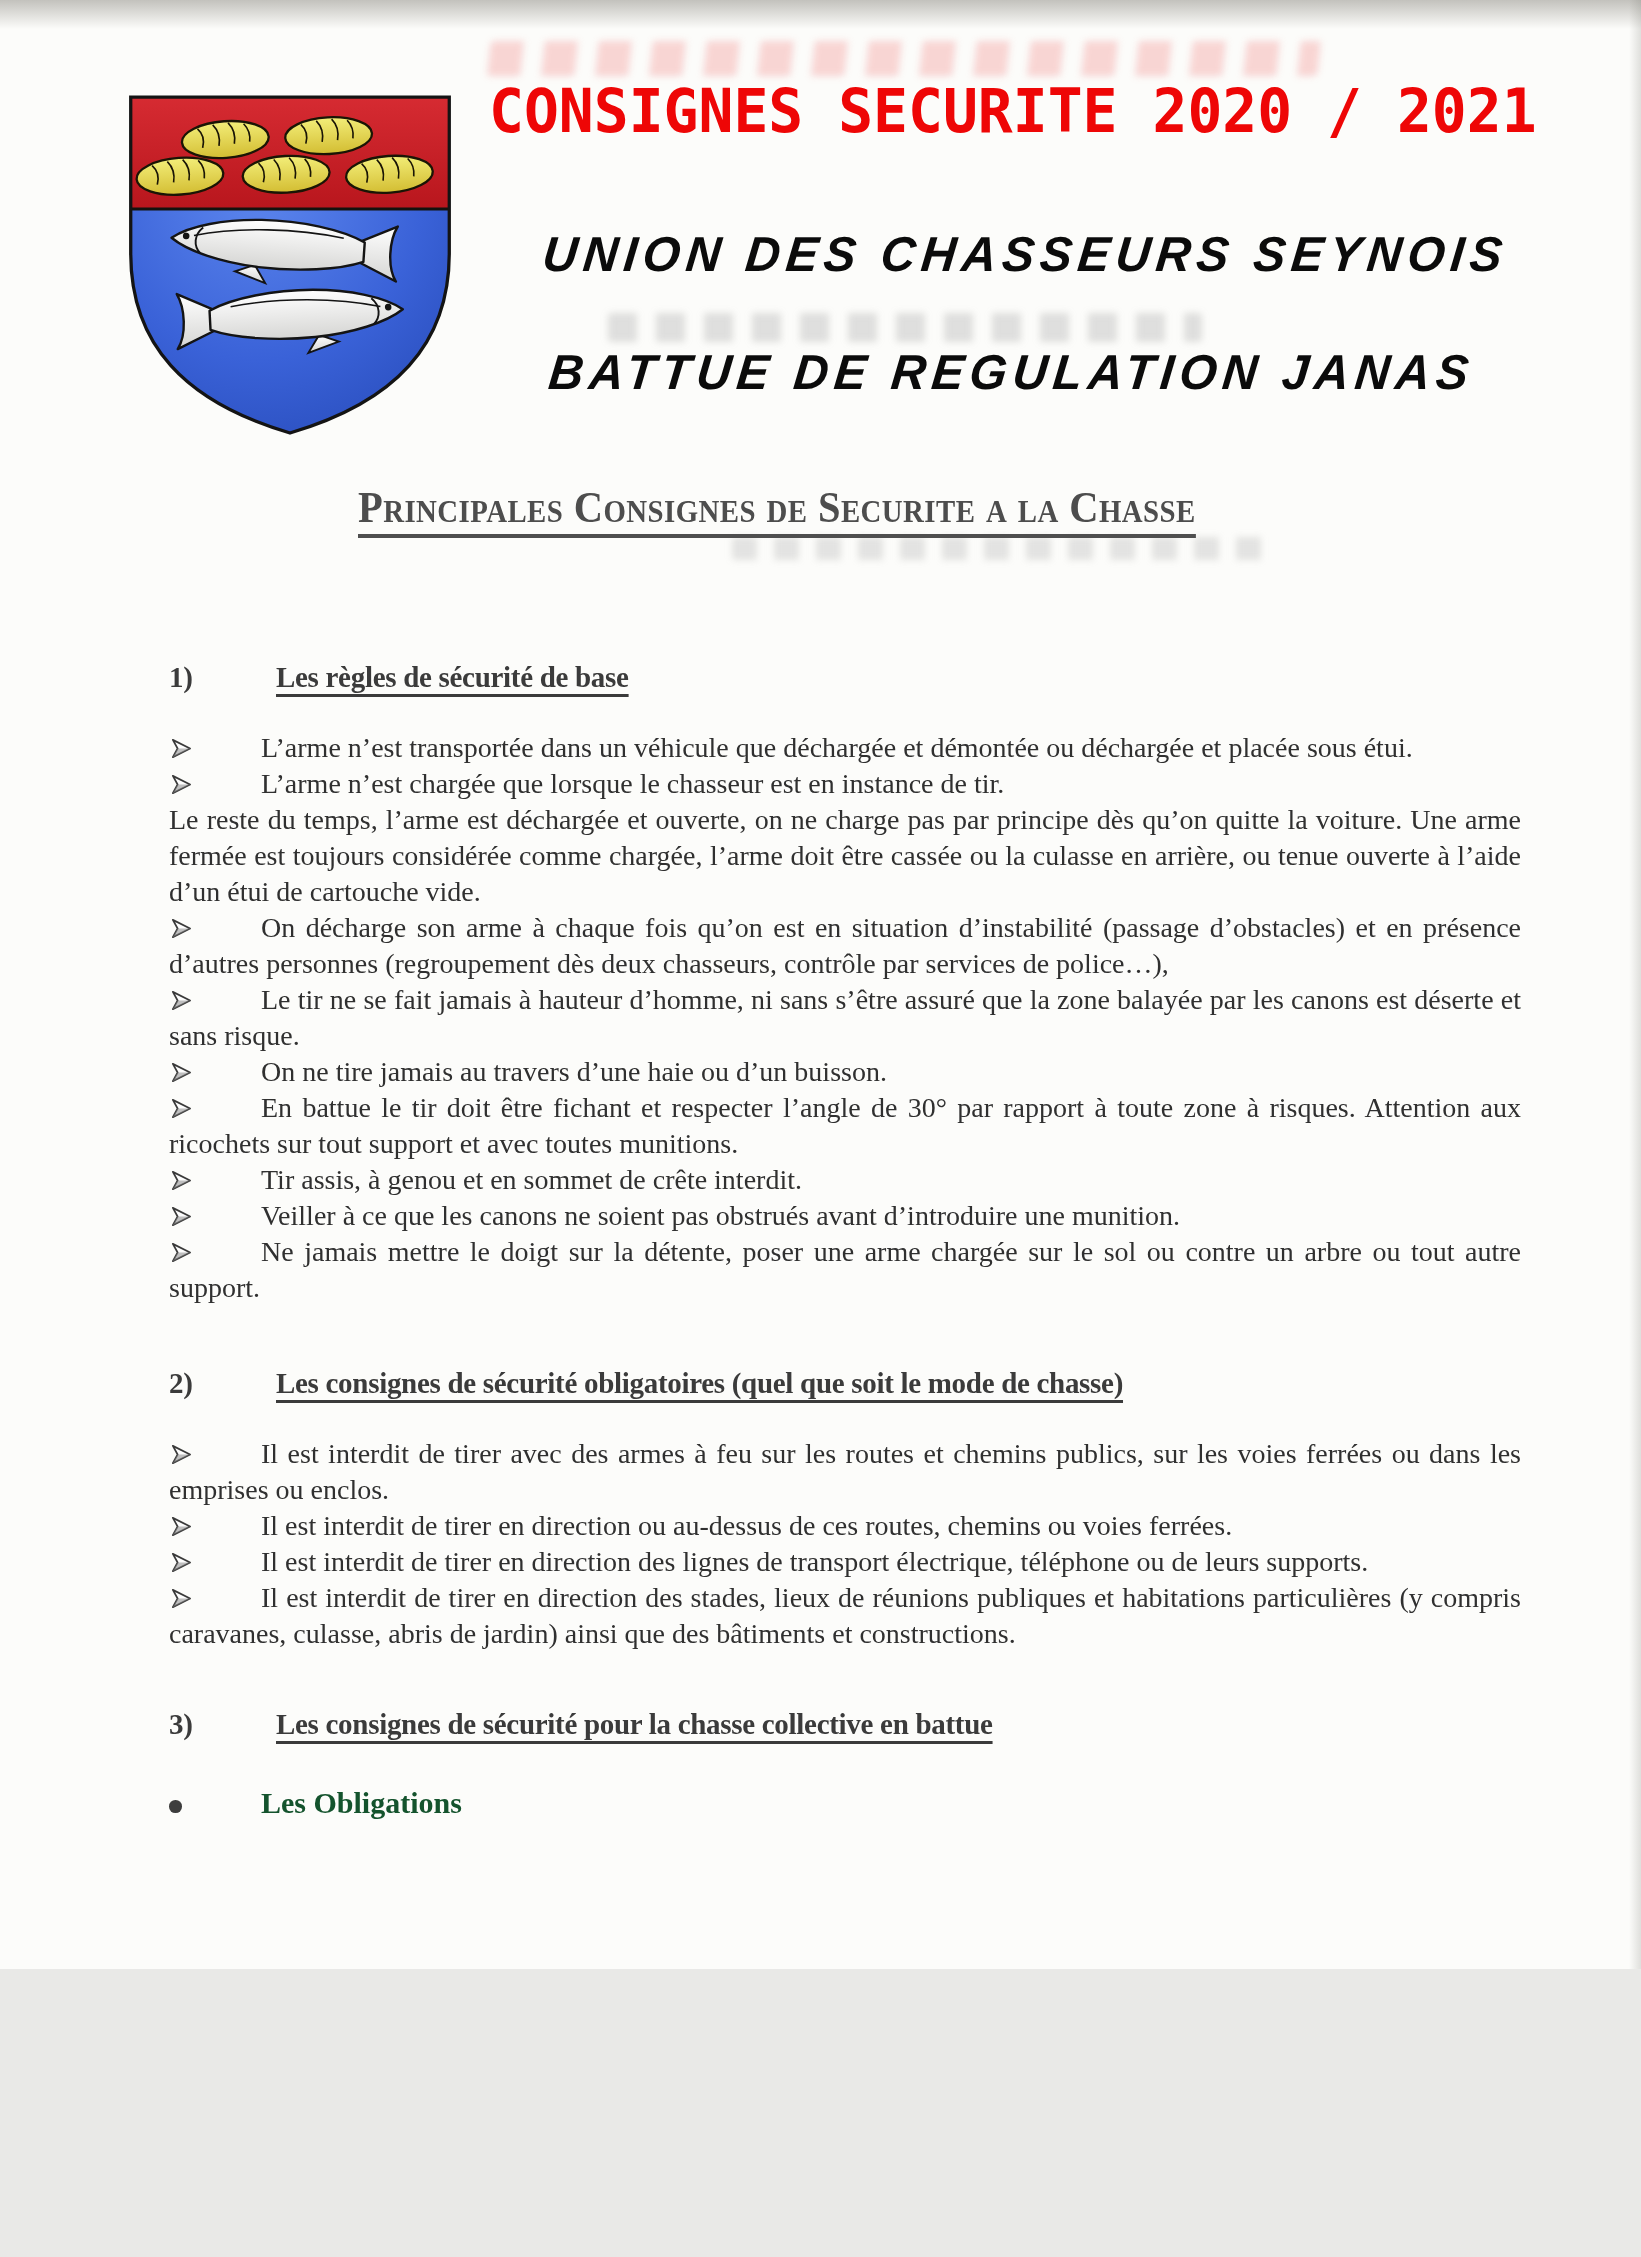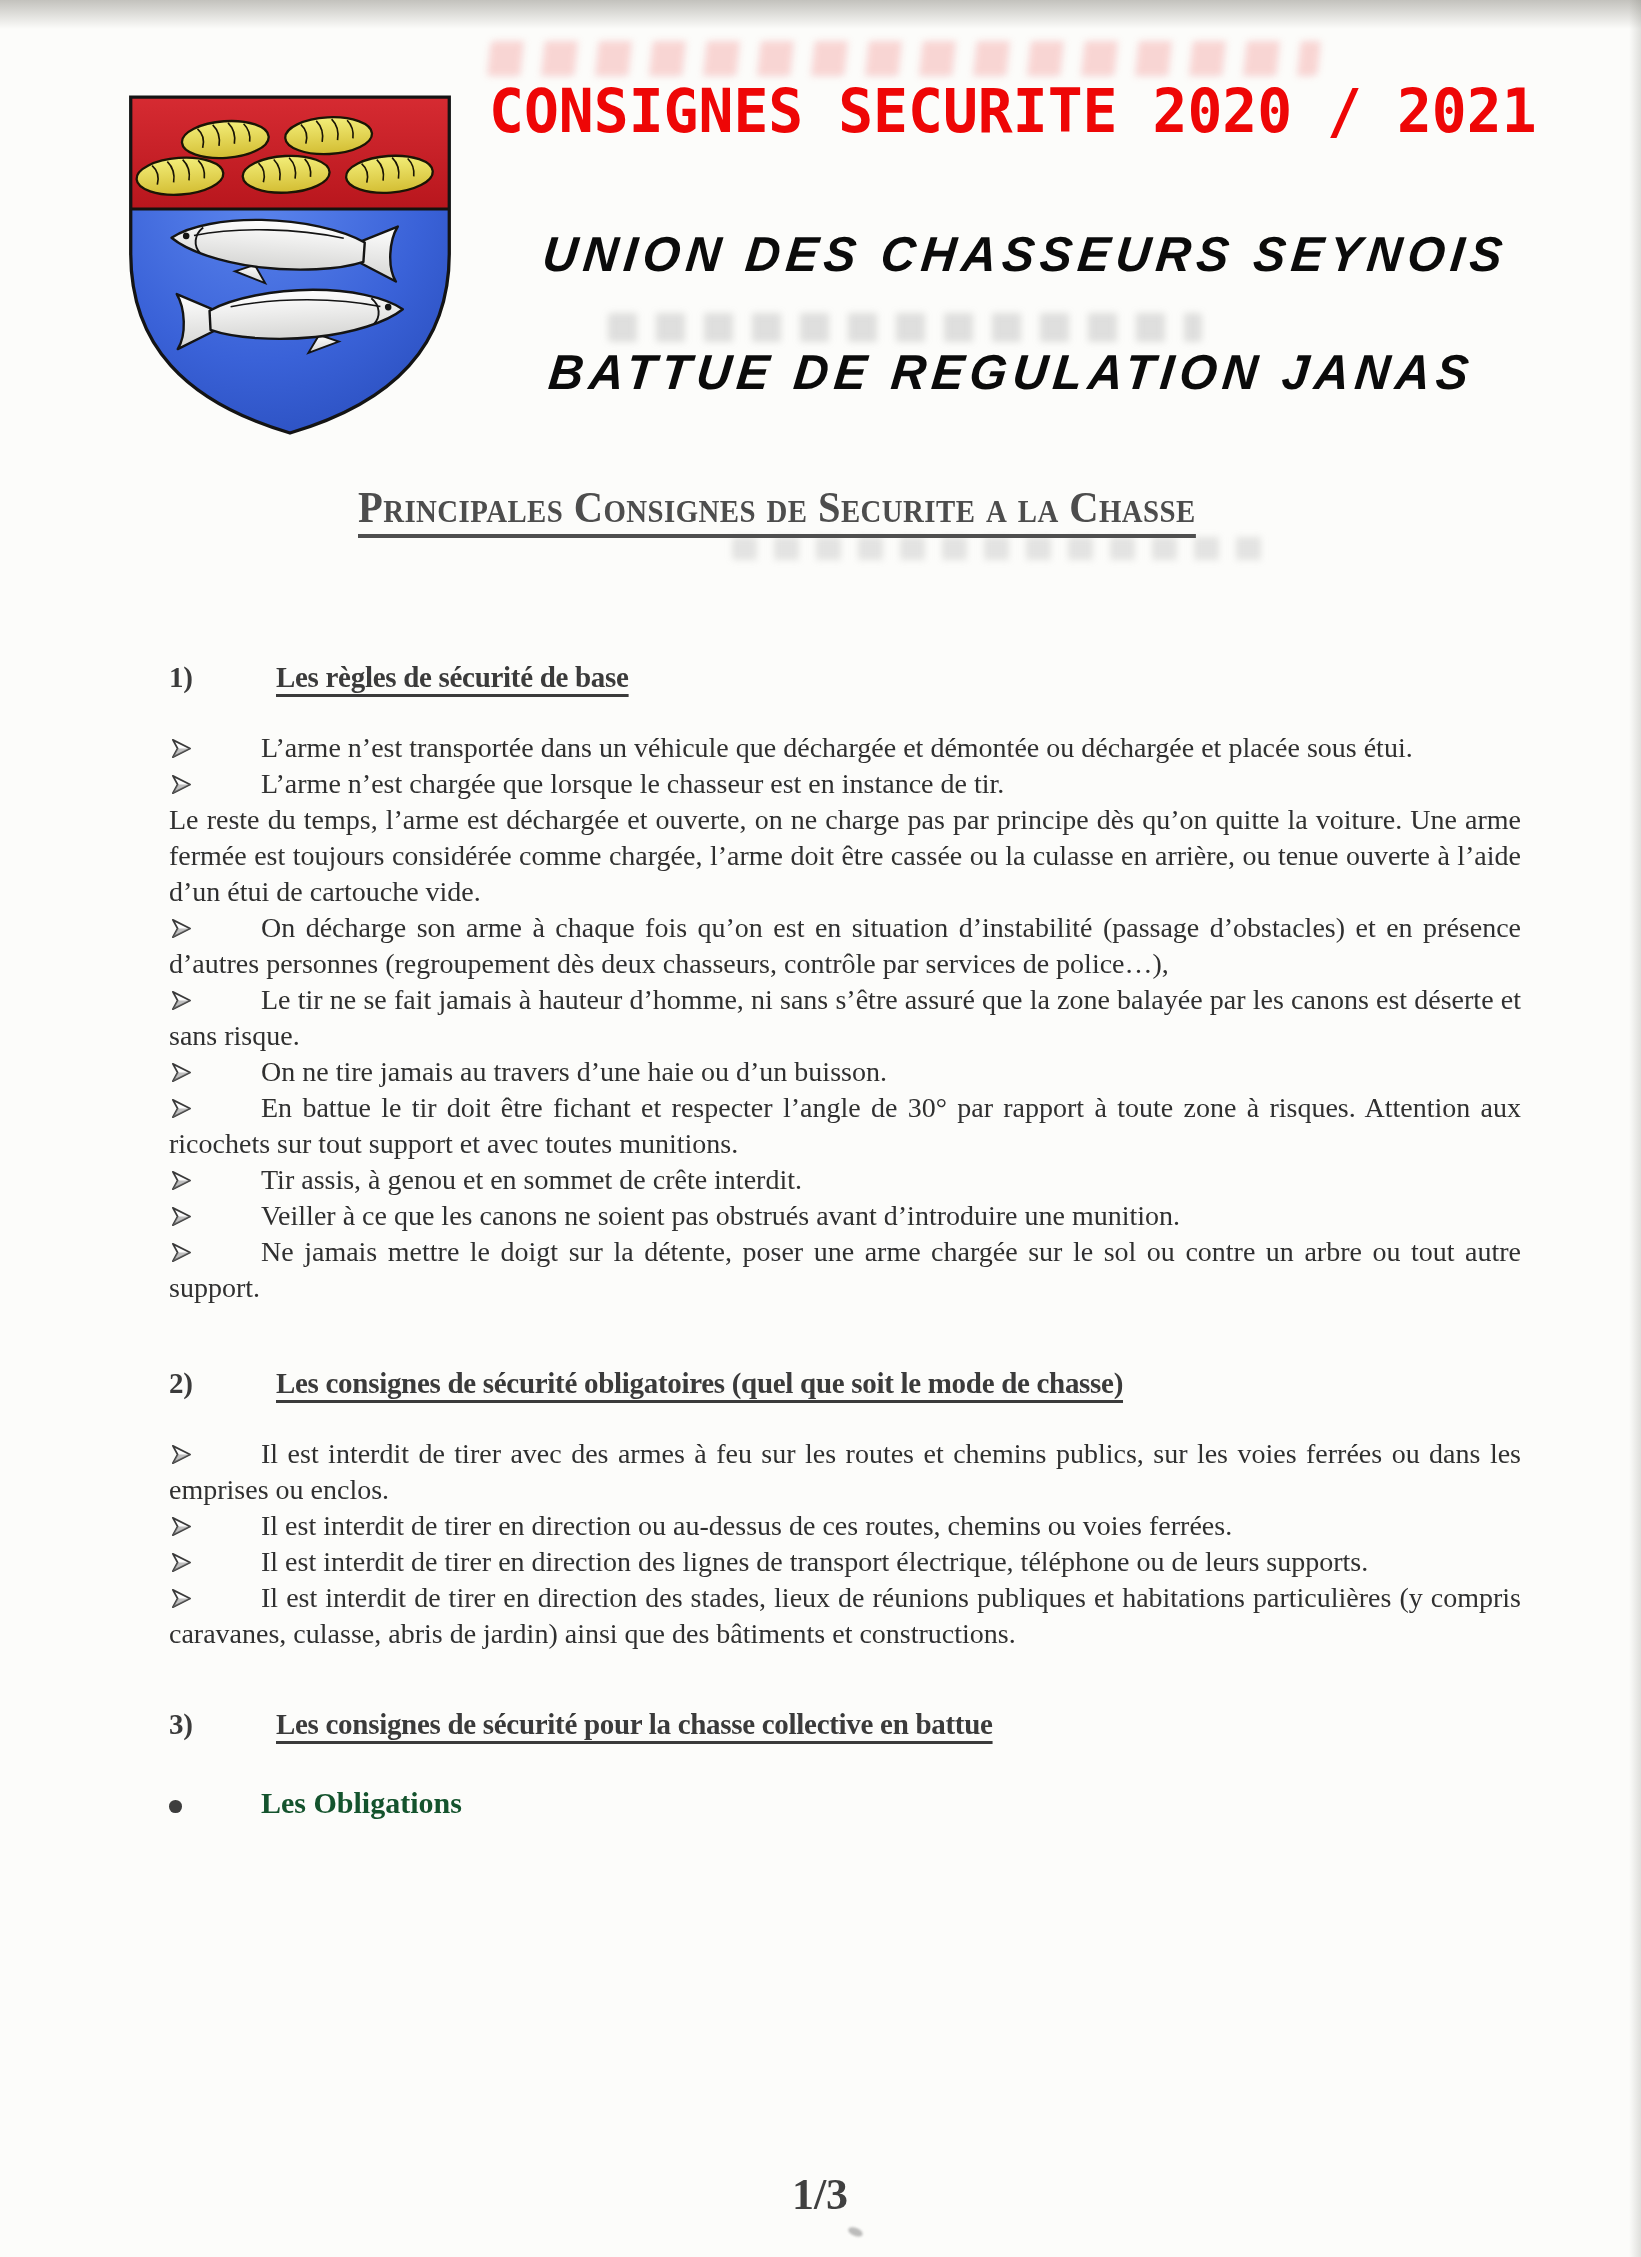--- a/index.html
+++ b/index.html
@@ -1,17 +1,17 @@
 <!DOCTYPE html>
 <html lang="fr"><head>
 <meta charset="utf-8">
 <style>
   html,body { margin:0; padding:0; background:#e9e9e7; }
   .page {
-    position:relative; width:1641px; height:2257px; margin:0 auto;
+    position:relative; width:1641px; height:1969px; margin:0 auto;
     background:#fcfcfa; overflow:hidden;
     font-family:"Liberation Serif", serif; color:#2f2f2f;
   }
   
   .shade-top { position:absolute; top:0; left:0; width:100%; height:29px;
     background:linear-gradient(180deg, rgba(138,136,128,0.50), rgba(138,136,128,0)); }
   .shade-right { position:absolute; top:0; right:0; width:11.6px; height:100%;
     background:linear-gradient(270deg, rgba(120,120,112,0.22), rgba(120,120,112,0)); }
   .ghost { position:absolute; filter:blur(3.9px); border-radius:3.9px; pointer-events:none; }
   .ghost-red { left:489px; top:41px; width:830px; height:35px; transform:skewX(-6deg);

